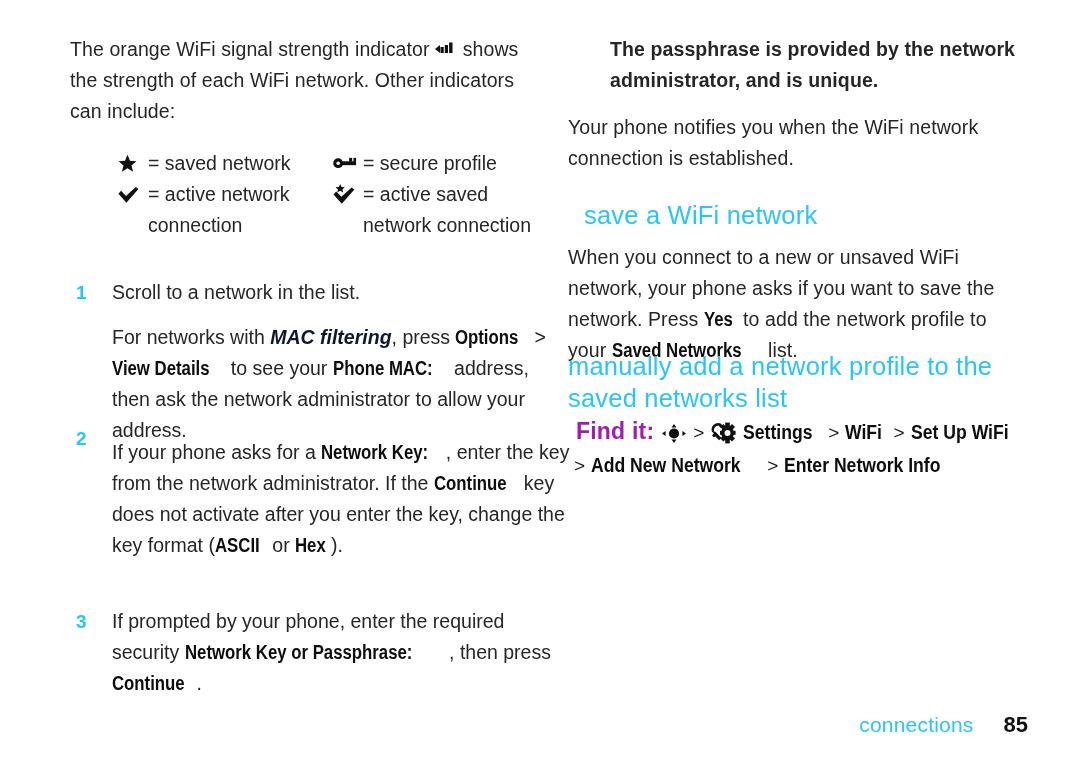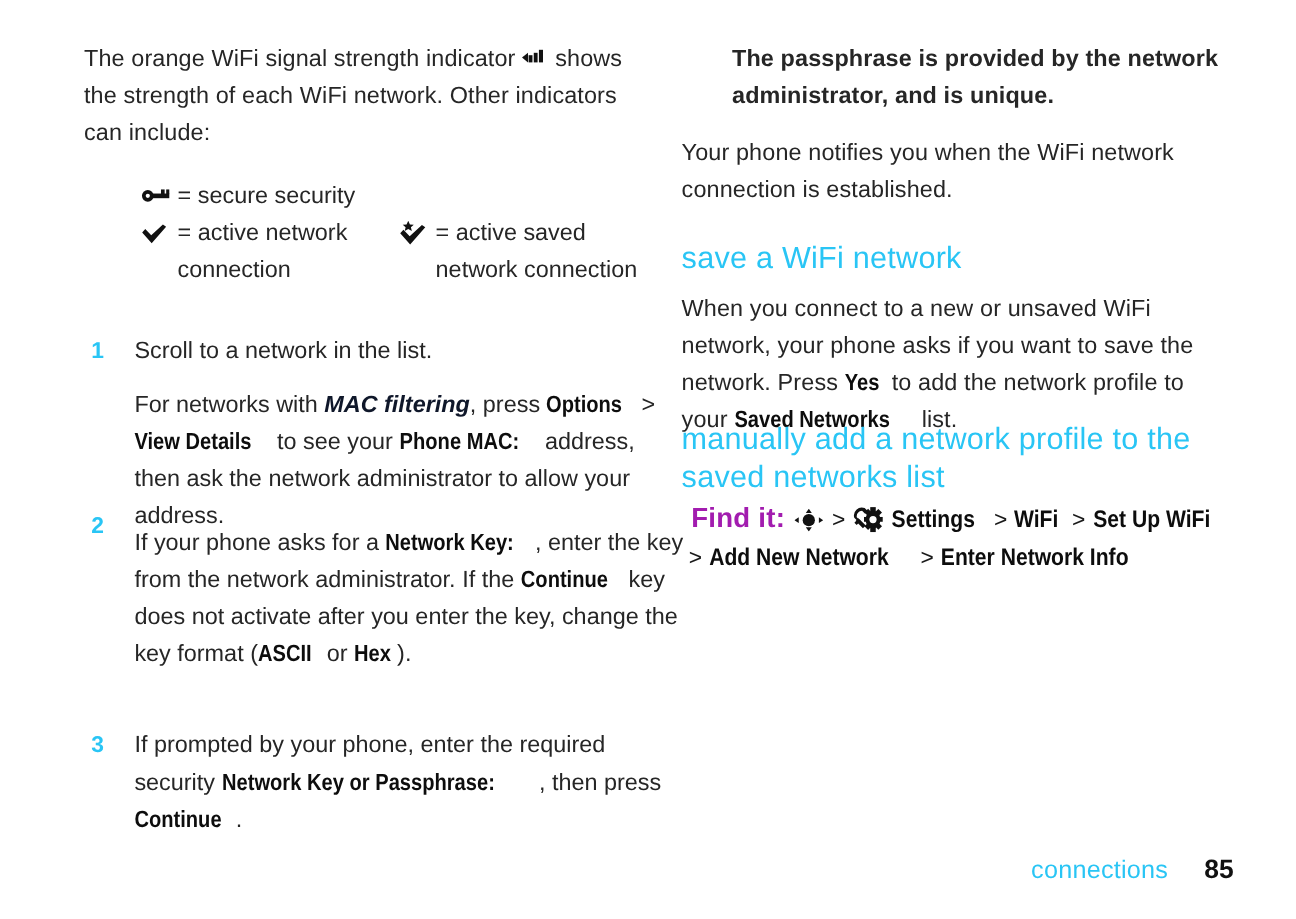--- a/index.html
+++ b/index.html
@@ -185,31 +185,39 @@
           <rect x="5.5" y="6" width="3.2" height="6" fill="#111"></rect>
           <rect x="9.8" y="4" width="3.2" height="8" fill="#111"></rect>
           <rect x="14.1" y="1.5" width="3.4" height="10.5" fill="#111"></rect>
         </svg>
       </span><span> shows the strength of each WiFi network. Other indicators can include:</span>
     </div>
 
     <div class="legend">
 
       <div class="legend-row">
+        <div class="legend-cell">
+          <span class="legend-ico">
+            <svg width="19" height="19" viewBox="0 0 20 20">
+              <polygon fill="#111" points="10,0.8 12.6,7.1 19.4,7.6 14.2,12 15.9,18.7 10,15.1 4.1,18.7 5.8,12 0.6,7.6 7.4,7.1"></polygon>
+            </svg>
+          </span>
+          <span class="legend-txt">= saved network</span>
+        </div>
         <div class="legend-cell">
           <span class="legend-ico">
             <svg width="24" height="15" viewBox="0 0 26 15">
               <circle cx="5.6" cy="7.2" r="5.3" fill="#111"></circle>
               <circle cx="5.6" cy="7.2" r="1.9" fill="#fff"></circle>
               <rect x="9.5" y="5.1" width="15.5" height="4.2" fill="#111"></rect>
               <rect x="17.5" y="1.4" width="3.3" height="4.2" fill="#111"></rect>
               <rect x="22.2" y="1.4" width="2.8" height="4.2" fill="#111"></rect>
             </svg>
           </span>
-          <span class="legend-txt">= secure security</span>
+          <span class="legend-txt">= secure profile</span>
         </div>
       </div>
 
       <div class="legend-row" style="margin-top:0px;">
         <div class="legend-cell">
           <span class="legend-ico">
             <svg width="21" height="18" viewBox="0 0 22 18">
               <polygon fill="#111" points="0.5,7.6 3.2,4.6 8.4,10.0 18.6,0.6 21.4,2.6 8.8,17.0"></polygon>
             </svg>
           </span>
@@ -251,21 +259,21 @@
     </div>
 
   </div>
 
   <div class="col col-right">
 
     <div class="para indent" style="position:absolute; top:34px; left:0; width:420px;font-weight:bold;">The passphrase is provided by the network administrator, and is unique.</div>
 
     <div class="para" style="position:absolute; top:112px; left:0; width:450px;">Your phone notifies you when the WiFi network connection is established.</div>
 
-    <h2 class="h2" style="position:absolute; top:199px; left:0; width:450px;">save a WiFi network</h2>
+    <h2 class="h2" style="position:absolute; top:199px; left:16px; width:450px;">save a WiFi network</h2>
 
     <div class="para" style="position:absolute; top:242px; left:0; width:460px;">
       <span>When you connect to a new or unsaved WiFi network, your phone asks if you want to save the network. Press </span><span class="ui">Yes</span><span> to add the network profile to your </span><span class="ui">Saved Networks</span><span> list.</span>
     </div>
 
     <h2 class="h2" style="position:absolute; top:350px; left:0; width:455px;">manually add a network profile to the saved networks list</h2>
 
     <div class="finditline" style="position:absolute; top:416px; left:8px; width:460px;">
       <span class="findit-label">Find it:</span><span style="display:inline-block;width:8px;"></span><span class="inline-ico" style="vertical-align:-4px;">
         <svg width="24" height="19" viewBox="0 0 24 19">

